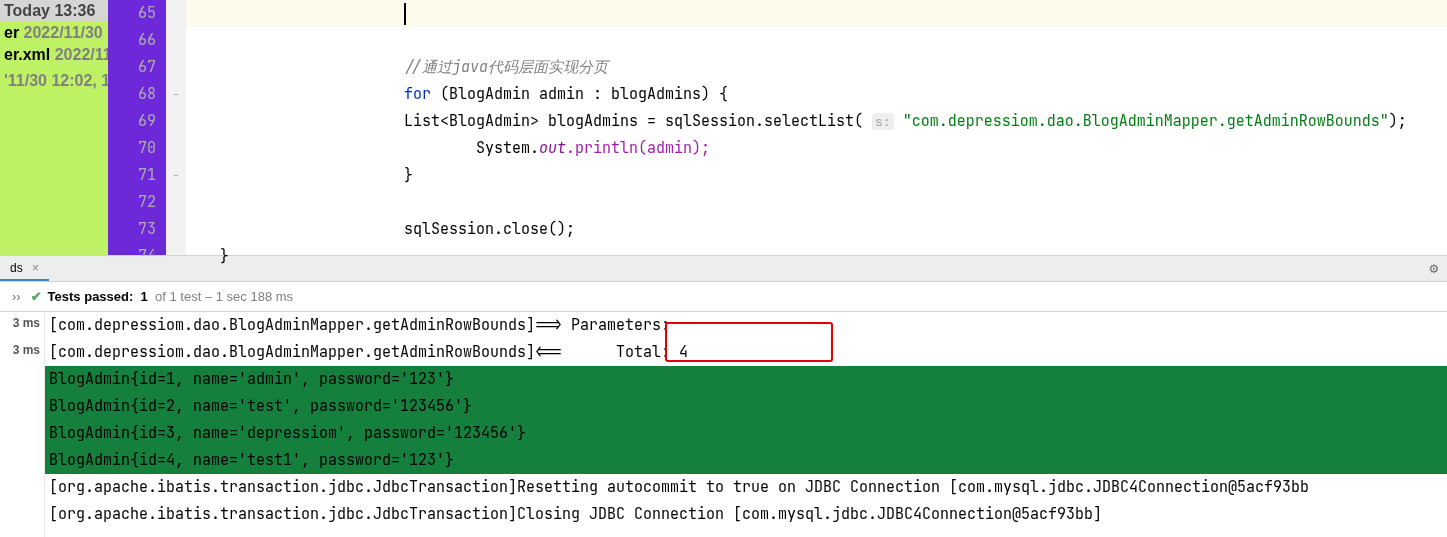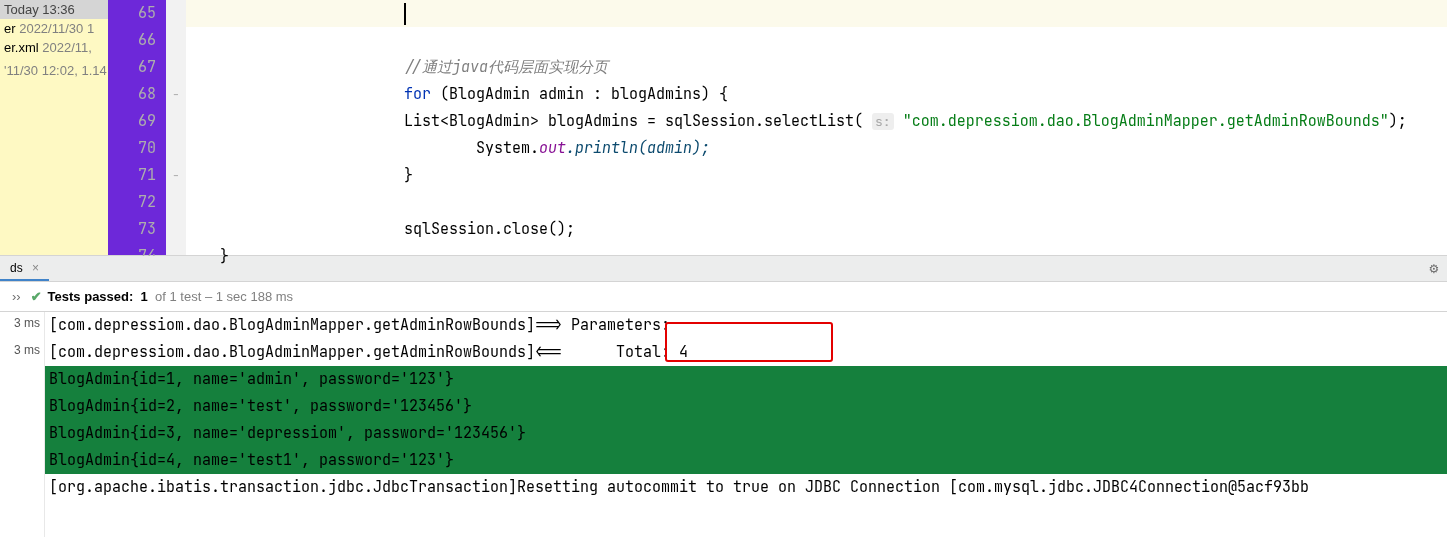--- a/index.html
+++ b/index.html
@@ -1,21 +1,21 @@
 <!DOCTYPE html>
 <html><head>
 <meta charset="utf-8">
 <style>
   * { margin: 0; padding: 0; box-sizing: border-box; }
   html, body { width: 1447px; height: 537px; font-family: "JetBrains Mono", Consolas, monospace; font-size: 14px; background: #fff; overflow: hidden; }
   .root { display: flex; flex-direction: column; height: 100%; }
 
   
   .top { display: flex; height: 256px; border-bottom: 1px solid #d4d4d4; }
-  .sidebar { width: 108px; flex: 0 0 108px; background: #fef9c3; overflow: hidden; font-family: -apple-system, "Segoe UI", Arial, sans-serif; font-size: 13px; color: #808080; }
+  .sidebar { width: 108px; flex: 0 0 108px; background: #bef264; overflow: hidden; font-family: -apple-system, "Segoe UI", Arial, sans-serif; font-size: 16px; color: #808080; font-weight: bold; }
   .sb-row { padding: 2px 4px; white-space: nowrap; }
   .sb-row .fn { color: #000; }
   .sb-row.sel { background: #d5d5d5; color: #444; }
 
   
   .gutter { width: 58px; flex: 0 0 58px; background: #6d28d9; text-align: right; font-size: 15px; color: #adadad; padding-top: 0; }
   .gutter .ln { height: 27px; line-height: 27px; padding-right: 10px; }
   
   .foldcol { width: 20px; flex: 0 0 20px; background: #f2f2f2; }
   .foldcol .fm { height: 27px; display: flex; align-items: center; justify-content: center; color: #b0b0b0; font-size: 13px; }
@@ -23,40 +23,40 @@
   .editor { flex: 1; background: #fff; font-size: 15px; line-height: 27px; position: relative; }
   .editor .eline { height: 27px; white-space: pre; padding-left: 50px; }
   .hl-line { background: #fcfaeb; }
   .caret { display:inline-block; width:2px; height:22px; background:#000; vertical-align: middle; }
 
   
   .cmt { color: #808080; font-style: italic; }
   .kw { color: #0033b3; }
   .typ { color: #000; }
   .fld { color: #871094; font-style: italic; }
-  .mtd { color: #0c4a6e; font-style: italic; }
+  .mtd { color: #a21caf; }
   .str { color: #067d17; }
   .hint { color: #a8a8a8; background: #eeeeee; border-radius:3px; padding:0 3px; font-size: 13px; }
 
   
   .tabbar { height: 26px; background: #eceded; border-bottom: 1px solid #d4d4d4; display:flex; align-items:center; font-family: Arial, sans-serif; font-size: 12px; color:#555; }
   .tab { padding: 4px 10px; border-bottom: 2px solid #4083c9; color:#000; }
   .tab .close { color:#888; margin-left:6px; }
   .spacer { flex:1; }
   .gearwrap { width:26px; text-align:center; color:#6b6b6b; }
 
   
   .testhdr { height: 30px; background: #fff; border-bottom: 1px solid #d4d4d4; display:flex; align-items:center; font-family: Arial, sans-serif; font-size: 13px; color:#808080; padding-left: 12px; }
   .chevrons { color:#6e6e6e; margin-right:10px; }
   .check { color:#59a869; font-weight:bold; margin-right:6px; }
   .testhdr b { color:#000; font-weight:600; }
 
   
   .consolewrap { flex:1; display:flex; overflow:hidden; }
-  .conside { width: 45px; flex:0 0 45px; background:#fff; font-family: Arial, sans-serif; font-size:12px; color:#555; border-right:1px solid #e8e8e8; }
+  .conside { width: 45px; flex:0 0 45px; background:#fff; font-family: Arial, sans-serif; font-size:12px; color:#555; border-right:1px solid #e8e8e8;font-weight:bold; }
   .conside .t { height:27px; padding:4px 4px; white-space:nowrap; text-align:right; }
   .console { flex:1; font-size: 15px; line-height: 27px; position:relative; }
   .cline { height:27px; white-space: pre; padding-left:4px; }
   .sel1 { background:#15803d; }
   .redbox { position:absolute; border:2px solid #e30000; border-radius:3px; pointer-events:none; }
 </style>
 </head>
 <body>
 
 <div class="root">
@@ -139,16 +139,17 @@
       </div>
     <div class="console" id="console">
       <div class="redbox" id="redbox" style="position: absolute; left: 620px; top: 10px; height: 40px; width: 168px; border: 2px solid rgb(227, 0, 0); border-radius: 3px; pointer-events: none;"></div>
     <div class="cline">[com.depressiom.dao.BlogAdminMapper.getAdminRowBounds]==&gt; Parameters:</div>
         <div class="cline">[com.depressiom.dao.BlogAdminMapper.getAdminRowBounds]&lt;==      Total: 4</div>
         <div class="cline sel1">BlogAdmin{id=1, name='admin', password='123'}</div>
         <div class="cline sel1">BlogAdmin{id=2, name='test', password='123456'}</div>
         <div class="cline sel1">BlogAdmin{id=3, name='depressiom', password='123456'}</div>
         <div class="cline sel1">BlogAdmin{id=4, name='test1', password='123'}</div>
         <div class="cline">[org.apache.ibatis.transaction.jdbc.JdbcTransaction]Resetting autocommit to true on JDBC Connection [com.mysql.jdbc.JDBC4Connection@5acf93bb</div>
+        <div class="cline">[org.apache.ibatis.transaction.jdbc.JdbcTransaction]Closing JDBC Connection [com.mysql.jdbc.JDBC4Connection@5acf93bb]</div>
       </div>
   </div>
 
 </div>
 
 </body></html>

